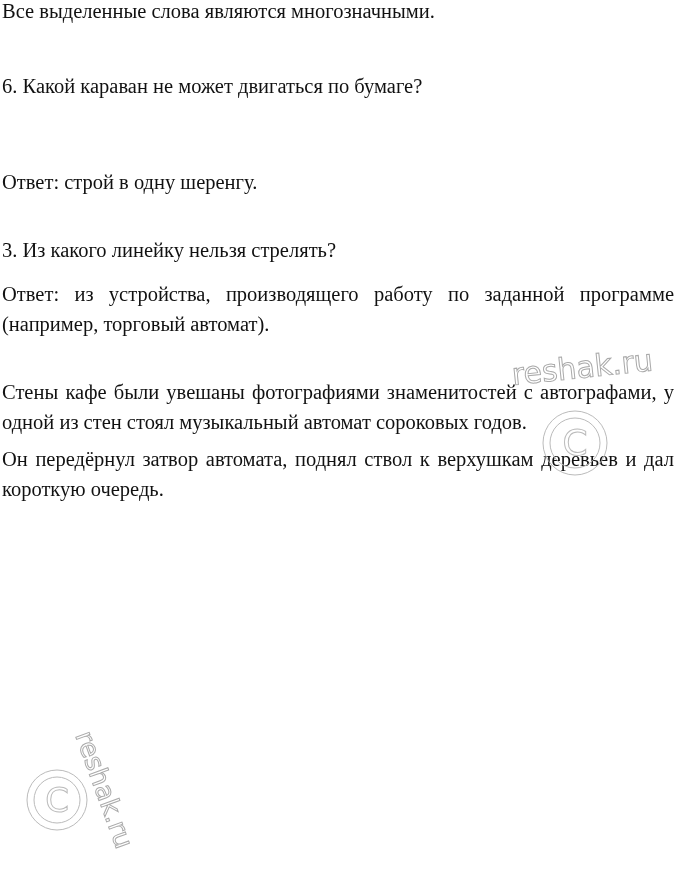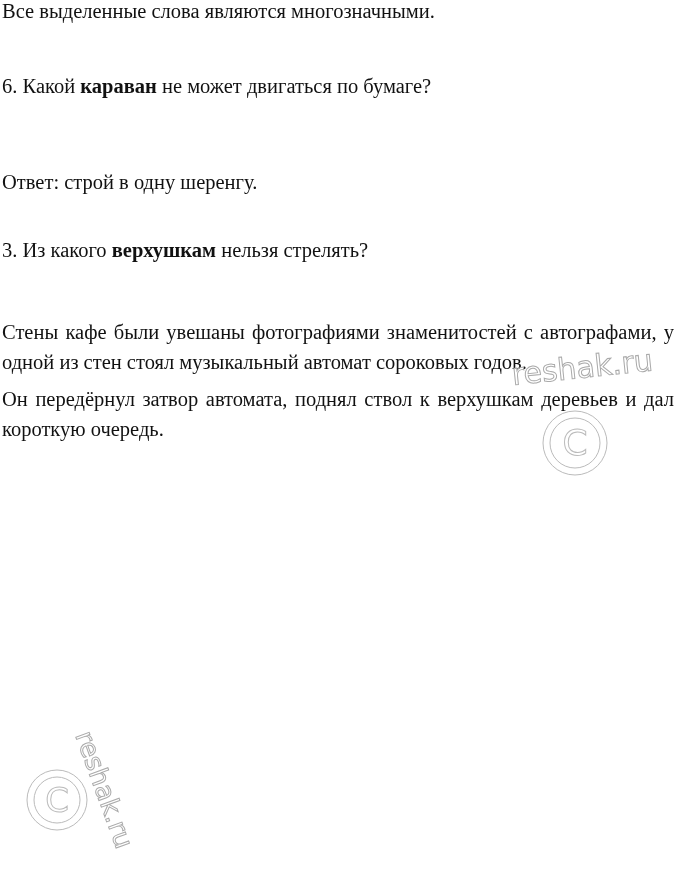--- a/index.html
+++ b/index.html
@@ -7,21 +7,21 @@
     width: 676px; height: 880px; overflow: hidden; position: relative;
     font-family: "Liberation Serif", serif;
     font-size: 20.5px; color: #111;
   }
   .page { position: absolute; left: 2px; top: -4px; width: 672px; }
   p { margin: 0; line-height: 30px; text-align: justify; }
   p.last-left { text-align: left; }
   .gap-s { height: 7px; }
   .gap-l { height: 38px; }
   .title { margin-bottom: 0; }
-  b { font-weight: bold; }
+  b { font-weight: normal; }
   .wm { position: absolute; pointer-events: none; }
   .wm svg { overflow: visible; }
 </style>
 </head>
 <body>
 
 <div class="page">
   <p class="title last-left">Все выделенные слова являются многозначными.</p>
   <div class="gap-l"></div>
   <div class="gap-s"></div>
@@ -36,23 +36,24 @@
 
   <section>
     <div class="gap-s"></div>
     <div class="gap-s"></div>
     <p>Ответ: строй в одну шеренгу.</p>
   </section>
 
   <div class="gap-l"></div>
 
   <section>
-    <p class="last-left"><span>3. Из какого </span><b>верхушкам</b><span> нельзя стрелять?</span></p>
+    <p class="last-left"><span>3. Из какого </span><b>линейку</b><span> нельзя стрелять?</span></p>
     <div class="gap-s"></div>
     <div class="gap-s"></div>
+    <p>Ответ: из устройства, производящего работу по заданной программе (например, торговый автомат).</p>
   </section>
 
   <div class="gap-l"></div>
 
   <section>
     <p>Стены кафе были увешаны фотографиями знаменитостей с автографами, у одной из стен стоял музыкальный автомат сороковых годов.</p>
     <div class="gap-s"></div>
     <p>Он передёрнул затвор автомата, поднял ствол к верхушкам деревьев и дал короткую очередь.</p>
   </section>
 </div>

